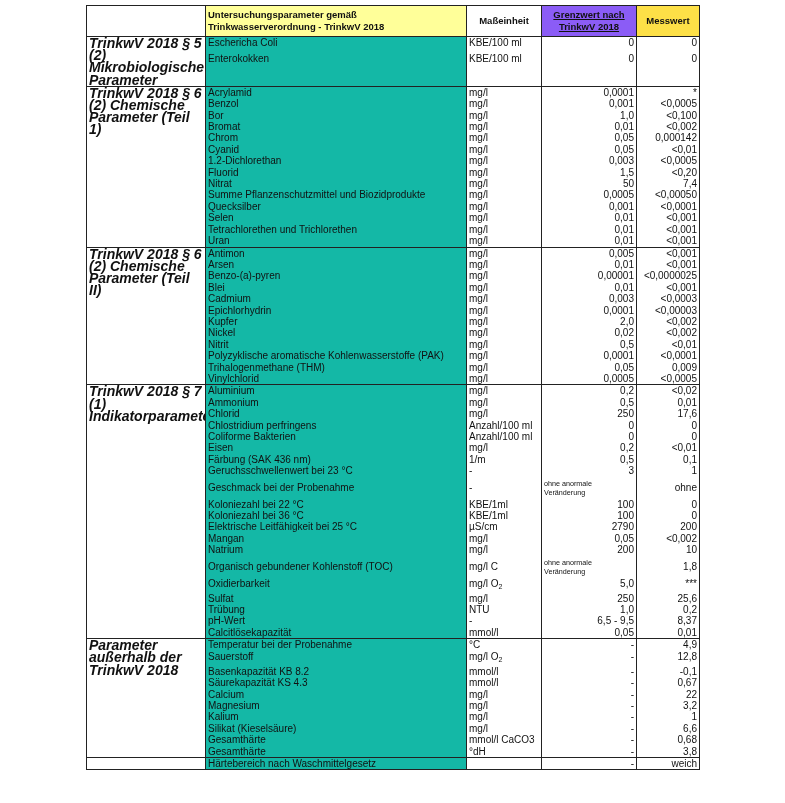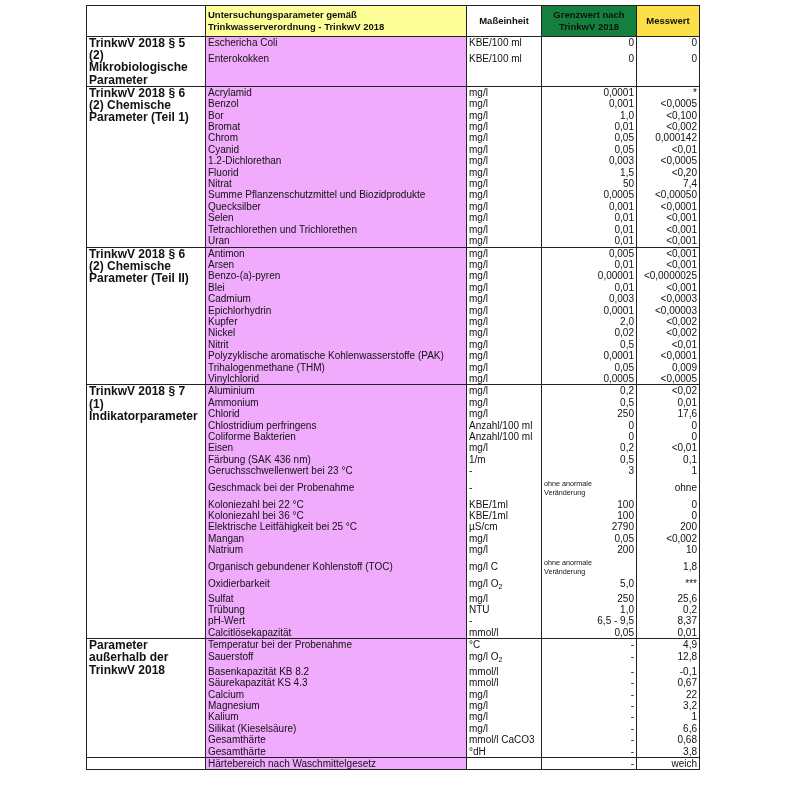--- a/index.html
+++ b/index.html
@@ -11,24 +11,24 @@
   table.report col.c2 { width: 261px; }
   table.report col.c3 { width: 75px; }
   table.report col.c4 { width: 95px; }
   table.report col.c5 { width: 63px; }
   td, th { padding: 0 2px; line-height: 11.4px; height: 11.4px; vertical-align: top;
            border-left: 1px solid #222; border-right: 1px solid #222; white-space: nowrap;
            overflow: hidden; }
   th { font-weight: bold; font-size: 9.5px; text-align: center; vertical-align: middle;
        height: 30px; line-height: 12px; border: 1px solid #222; }
   th.param-head { background: #ffff99; text-align: left; }
-  th.limit-head { background: #15803d; }
+  th.limit-head { background: #8b5cf6; text-decoration: underline; }
   th.value-head { background: #fde047; }
-  td.group { font-weight: bold; font-size: 12px; white-space: normal; line-height: 12.2px; }
-  td.name { background: #f0abfc; }
+  td.group { font-weight: bold; font-size: 14px; white-space: normal; line-height: 12.2px; font-style: italic; }
+  td.name { background: #14b8a6; }
   td.num { text-align: right; }
   tr.sec-start td { border-top: 1px solid #222; }
   tr.last-row td { border-bottom: 1px solid #222; margin-top: 41px; }
   tr.tall td { height: 22px; vertical-align: middle; }
   td.note { font-size: 7.2px; line-height: 9px; text-align: left; white-space: normal; }
   sub { font-size: 7px; vertical-align: -2px; line-height: 0; }
 </style>
 </head>
 <body>
 

